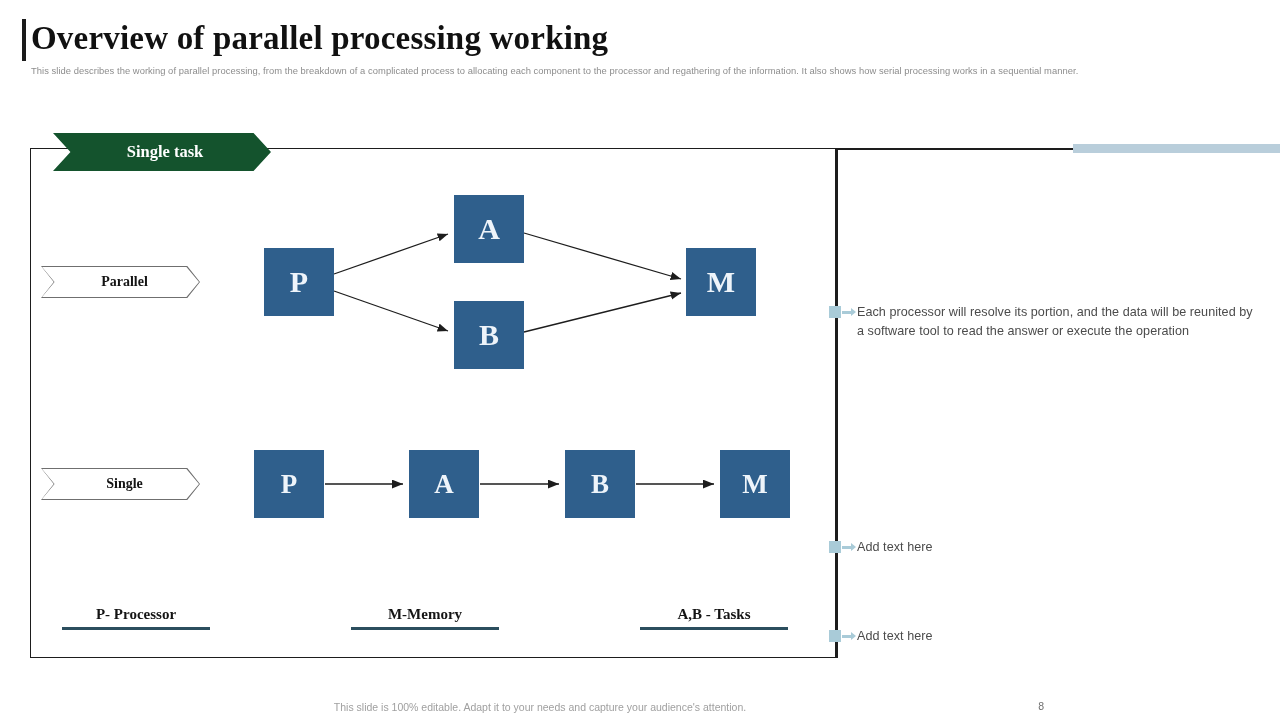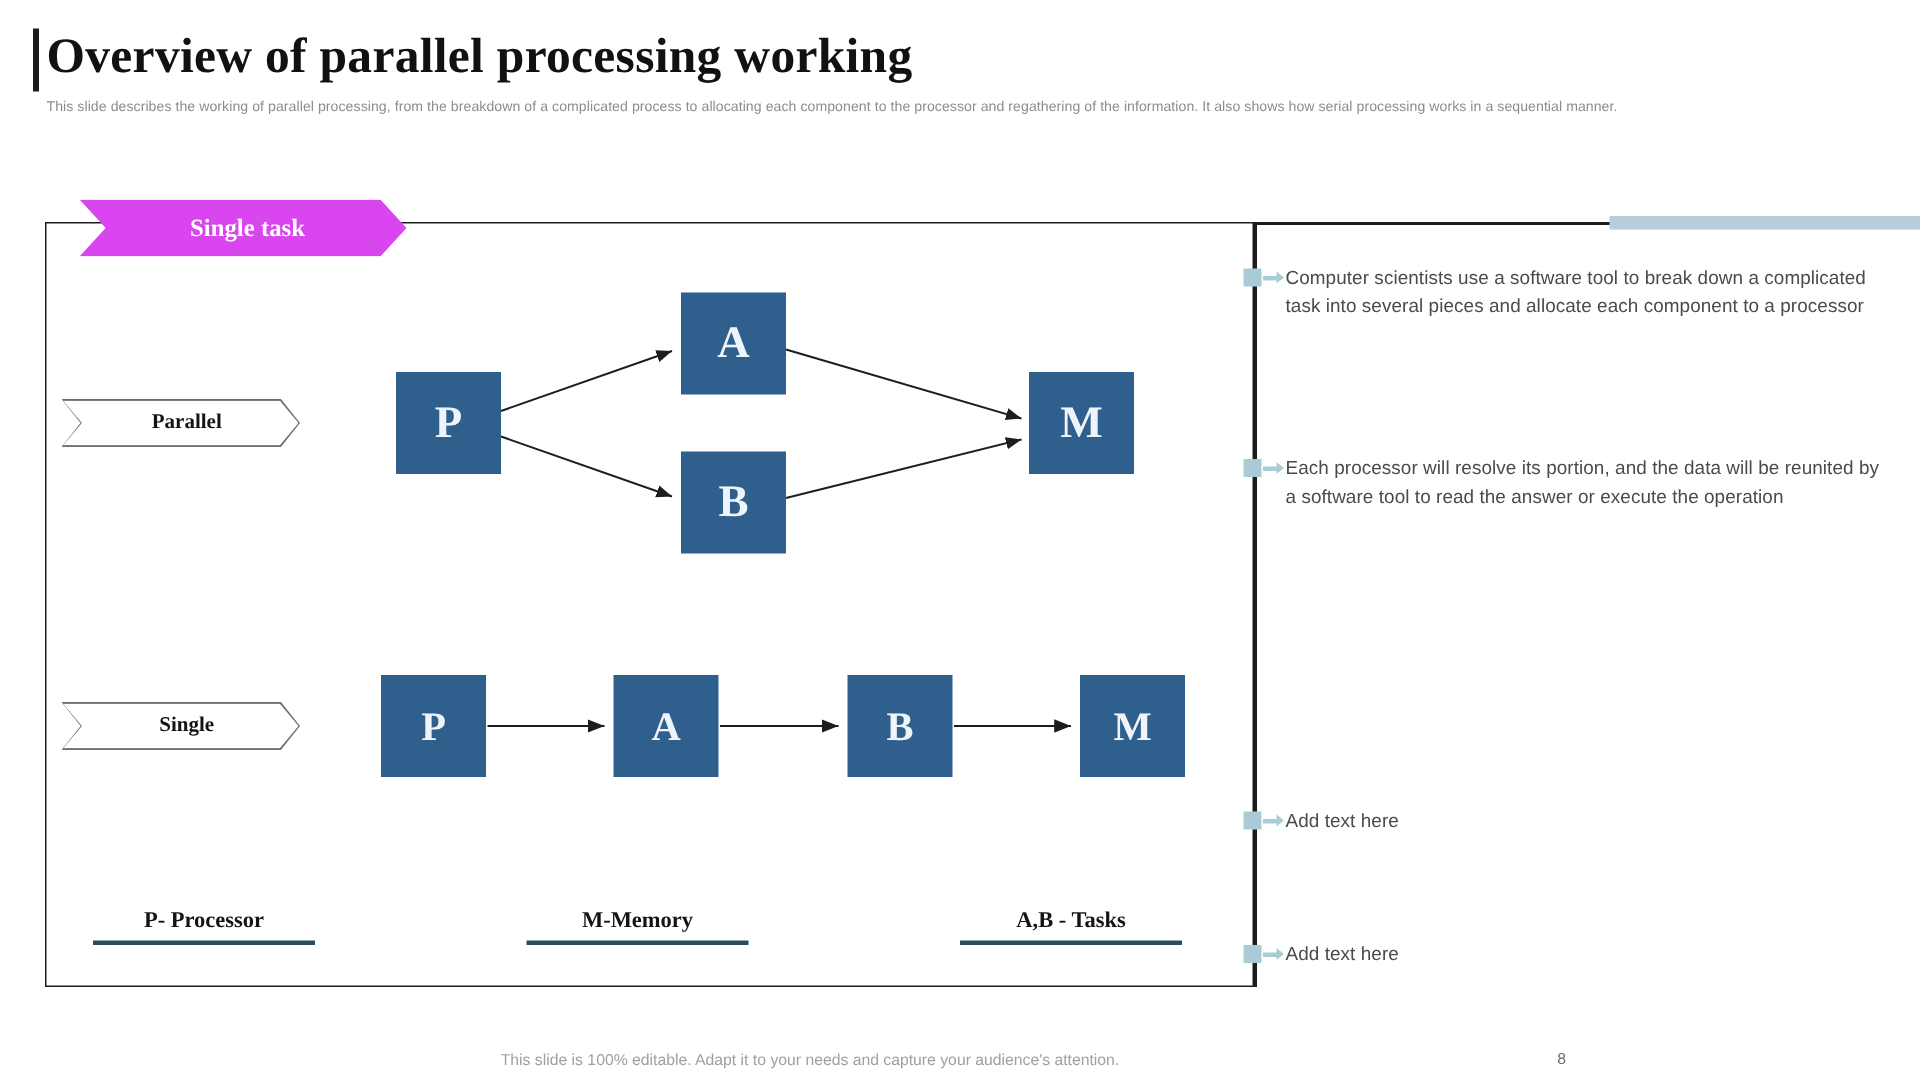--- a/index.html
+++ b/index.html
@@ -66,21 +66,21 @@
     background: #ffffff;
   }
 
   
   .single-task-banner {
     position: absolute;
     left: 53px;
     top: 133px;
     width: 218px;
     height: 38px;
-    background: #d946ef;
+    background: #14532d;
     color: #ffffff;
     font-family: "Liberation Serif", serif;
     font-weight: bold;
     font-size: 16.5px;
     display: flex;
     align-items: center;
     justify-content: center;
     -webkit-clip-path: polygon(0 0, 92% 0, 100% 50%, 92% 100%, 0 100%, 8% 50%);
     clip-path: polygon(0 0, 92% 0, 100% 50%, 92% 100%, 0 100%, 8% 50%);
     padding-left: 6px;
@@ -337,27 +337,20 @@
   </div>
   <div class="legend-item" id="legend-2">
     <div>A,B - Tasks</div>
     <div class="legend-rule"></div>
   </div>
 
   <div class="right-top-line"></div>
   <div class="right-rail"></div>
   <div class="right-top-accent"></div>
 
-  <div class="bullet" id="bullet-0">
-    <span class="bullet-marker">
-      <span class="sq"></span>
-        <span class="arw"></span>
-    </span>
-    <span class="bullet-text">Computer scientists use a software tool to break down a complicated task into several pieces and allocate each component to a processor</span>
-  </div>
   <div class="bullet" id="bullet-1">
     <span class="bullet-marker">
       <span class="sq"></span>
         <span class="arw"></span>
     </span>
     <span class="bullet-text">Each processor will resolve its portion, and the data will be reunited by a software tool to read the answer or execute the operation</span>
   </div>
   <div class="bullet" id="bullet-3">
     <span class="bullet-marker">
       <span class="sq"></span>

